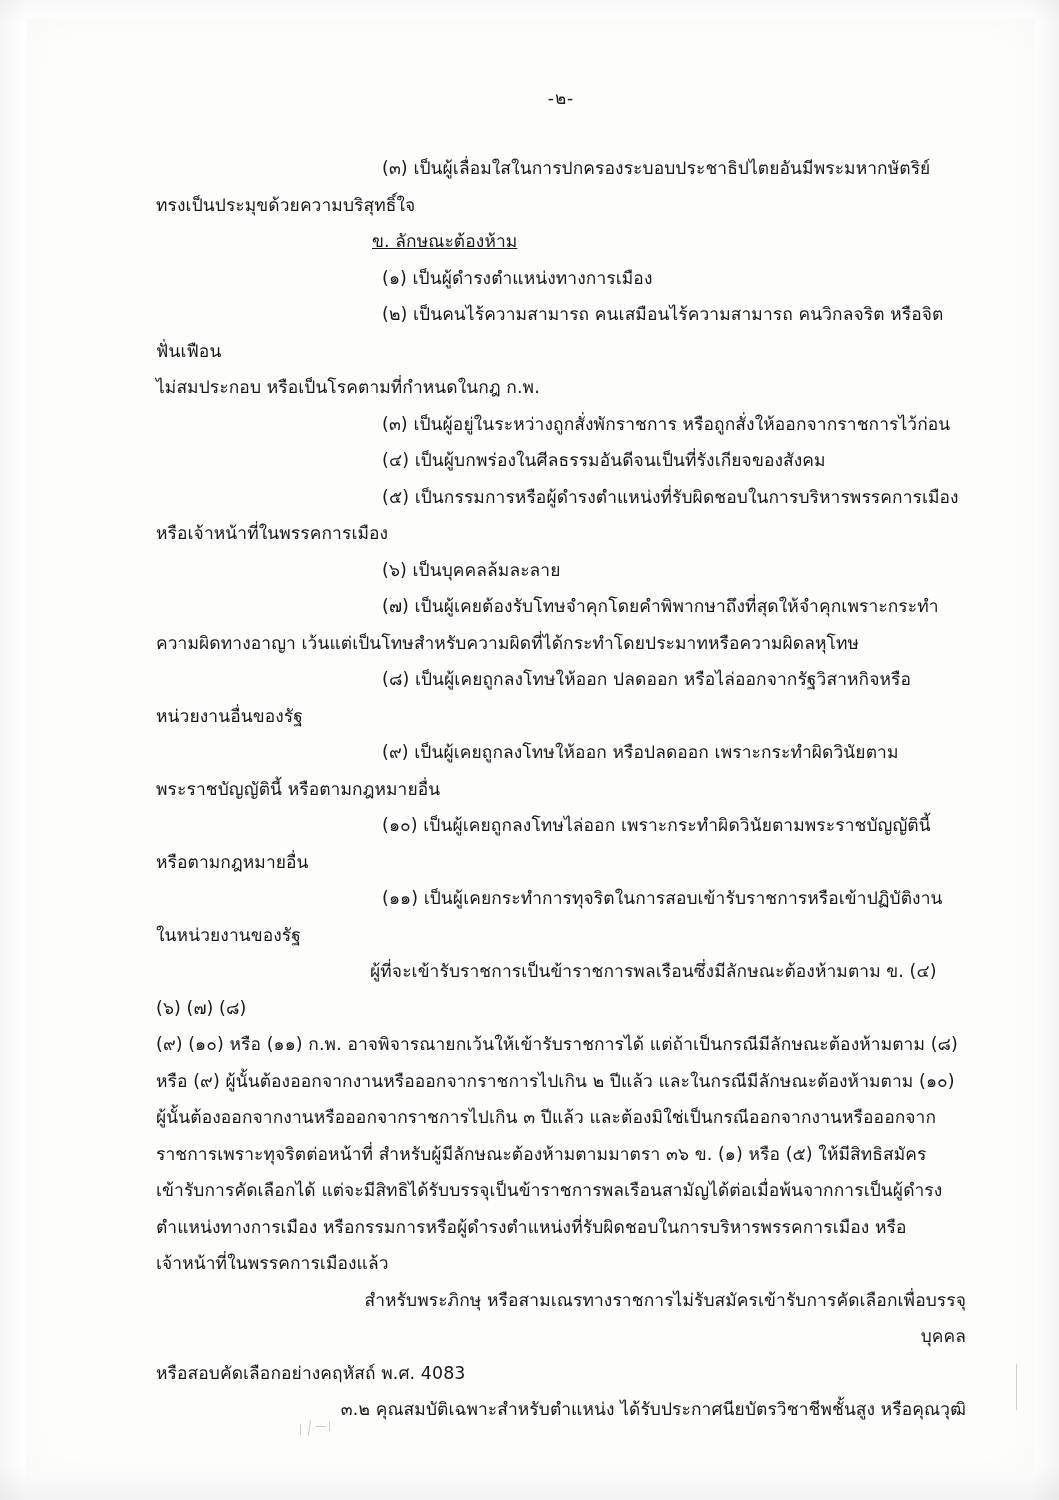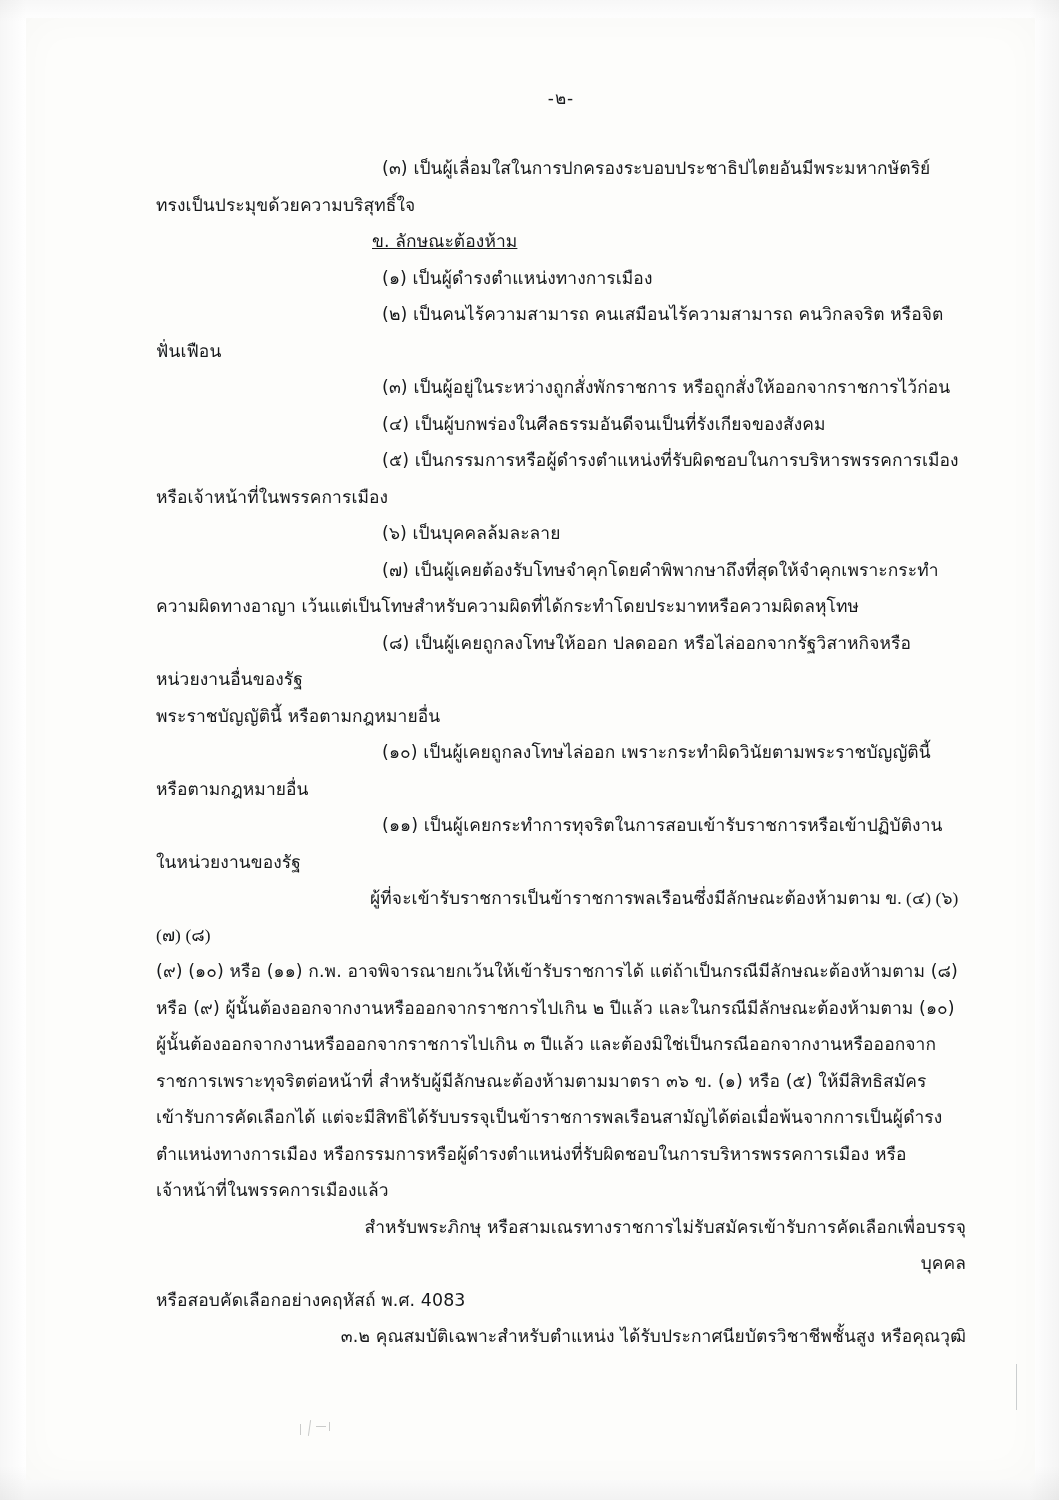--- a/index.html
+++ b/index.html
@@ -48,21 +48,21 @@
     margin: 0 0 42px 0;
     color: #1a1c1e;
     letter-spacing: 1px;
   }
   p {
     margin: 0;
     text-align: left;
     text-indent: 0;
   }
   p.indent-2 { text-indent: 226px; }
-  p.indent-3 { text-indent: 214px; font-family: Liberation Serif, serif; }
+  p.indent-3 { text-indent: 214px; }
   p.indent-para { text-indent: 166px; text-align: right; }
   p.indent-hdr { text-indent: 216px; text-decoration: underline; }
   
   .artifact {
     position: absolute;
     left: 270px;
     bottom: 38px;
     width: 42px;
     height: 22px;
     opacity: 0.35;
@@ -95,36 +95,38 @@
       <div class="page-number">-๒-</div>
 
       <p class="indent-2">(๓) เป็นผู้เลื่อมใสในการปกครองระบอบประชาธิปไตยอันมีพระมหากษัตริย์</p>
       <p>ทรงเป็นประมุขด้วยความบริสุทธิ์ใจ</p>
 
       <p class="indent-hdr">ข. ลักษณะต้องห้าม</p>
 
       <p class="indent-2">(๑) เป็นผู้ดำรงตำแหน่งทางการเมือง</p>
 
       <p class="indent-2">(๒) เป็นคนไร้ความสามารถ คนเสมือนไร้ความสามารถ คนวิกลจริต หรือจิตฟั่นเฟือน</p>
+      <p>ไม่สมประกอบ หรือเป็นโรคตามที่กำหนดในกฎ ก.พ.</p>
 
       <p class="indent-2">(๓) เป็นผู้อยู่ในระหว่างถูกสั่งพักราชการ หรือถูกสั่งให้ออกจากราชการไว้ก่อน</p>
 
       <p class="indent-2">(๔) เป็นผู้บกพร่องในศีลธรรมอันดีจนเป็นที่รังเกียจของสังคม</p>
 
       <p class="indent-2">(๕) เป็นกรรมการหรือผู้ดำรงตำแหน่งที่รับผิดชอบในการบริหารพรรคการเมือง</p>
       <p>หรือเจ้าหน้าที่ในพรรคการเมือง</p>
 
       <p class="indent-2">(๖) เป็นบุคคลล้มละลาย</p>
 
       <p class="indent-2">(๗) เป็นผู้เคยต้องรับโทษจำคุกโดยคำพิพากษาถึงที่สุดให้จำคุกเพราะกระทำ</p>
       <p>ความผิดทางอาญา เว้นแต่เป็นโทษสำหรับความผิดที่ได้กระทำโดยประมาทหรือความผิดลหุโทษ</p>
 
       <p class="indent-2">(๘) เป็นผู้เคยถูกลงโทษให้ออก ปลดออก หรือไล่ออกจากรัฐวิสาหกิจหรือ</p>
       <p>หน่วยงานอื่นของรัฐ</p>
 
+      <p class="indent-2">(๙) เป็นผู้เคยถูกลงโทษให้ออก หรือปลดออก เพราะกระทำผิดวินัยตาม</p>
       <p>พระราชบัญญัตินี้ หรือตามกฎหมายอื่น</p>
 
       <p class="indent-2">(๑๐) เป็นผู้เคยถูกลงโทษไล่ออก เพราะกระทำผิดวินัยตามพระราชบัญญัตินี้</p>
       <p>หรือตามกฎหมายอื่น</p>
 
       <p class="indent-2">(๑๑)  เป็นผู้เคยกระทำการทุจริตในการสอบเข้ารับราชการหรือเข้าปฏิบัติงาน</p>
       <p>ในหน่วยงานของรัฐ</p>
 
       <p class="indent-3">ผู้ที่จะเข้ารับราชการเป็นข้าราชการพลเรือนซึ่งมีลักษณะต้องห้ามตาม ข. (๔) (๖) (๗) (๘)</p>
       <p>(๙) (๑๐) หรือ (๑๑) ก.พ. อาจพิจารณายกเว้นให้เข้ารับราชการได้ แต่ถ้าเป็นกรณีมีลักษณะต้องห้ามตาม (๘)</p>

